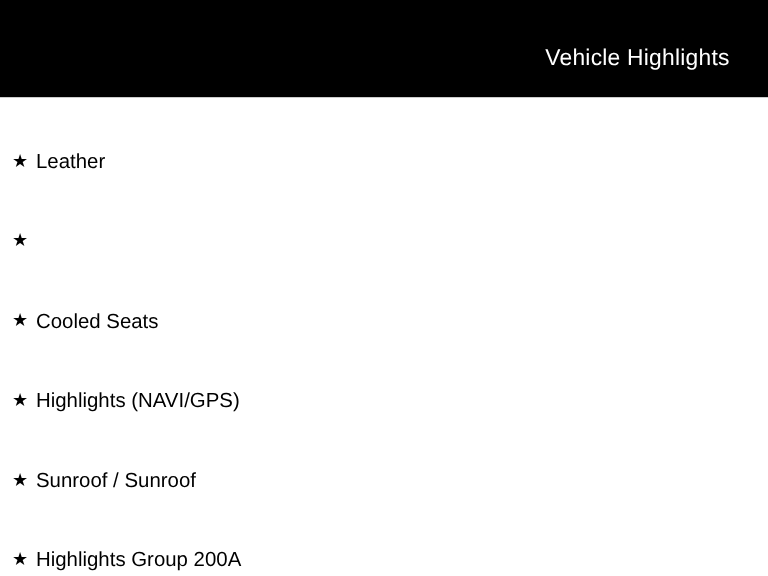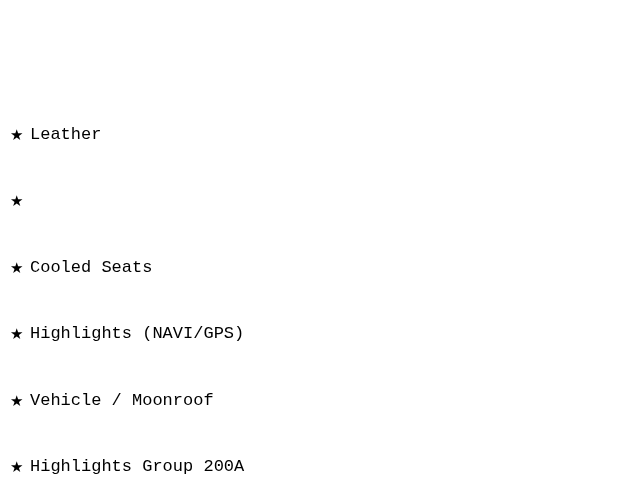--- a/index.html
+++ b/index.html
@@ -61,28 +61,30 @@
     font-size: 15px;
     color: #000000;
     line-height: 1;
     text-align: left;
   }
   .highlight-label {
     font-size: 17px;
     color: #000000;
     line-height: 1;
     white-space: nowrap;
-    font-family: Liberation Mono, monospace;
   }
 </style>
 </head>
 <body>
 
 <div class="page">
 
+  <div class="header-bar">
+    <span class="header-title">Vehicle Highlights</span>
+  </div>
 
   <div class="highlights">
 
     <div class="highlight-row">
       <span class="bullet-star">★</span>
       <span class="highlight-label">Leather</span>
     </div>
 
     <div class="highlight-row">
       <span class="bullet-star">★</span>
@@ -93,21 +95,21 @@
       <span class="highlight-label">Cooled Seats</span>
     </div>
 
     <div class="highlight-row">
       <span class="bullet-star">★</span>
       <span class="highlight-label">Highlights (NAVI/GPS)</span>
     </div>
 
     <div class="highlight-row">
       <span class="bullet-star">★</span>
-      <span class="highlight-label">Vehicle / Moonroof</span>
+      <span class="highlight-label">Sunroof / Sunroof</span>
     </div>
 
     <div class="highlight-row">
       <span class="bullet-star">★</span>
       <span class="highlight-label">Highlights Group 200A</span>
     </div>
 
   </div>
 
 </div>

